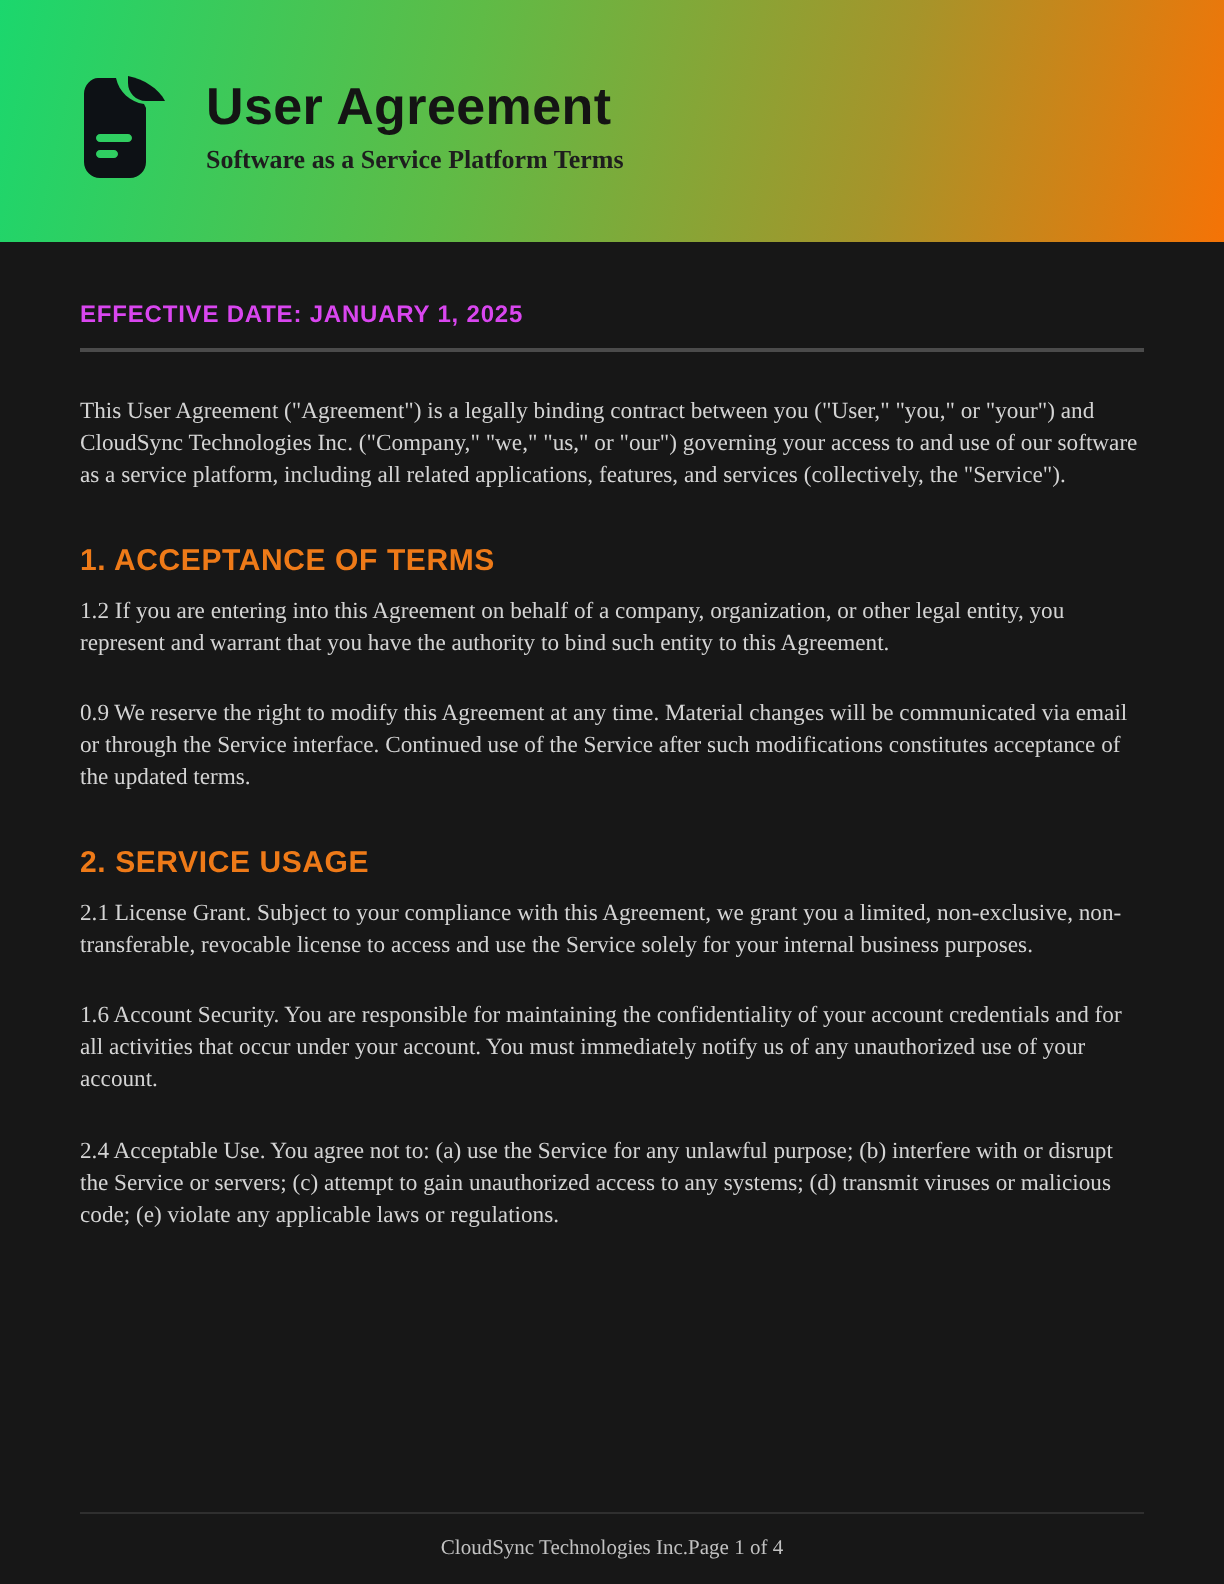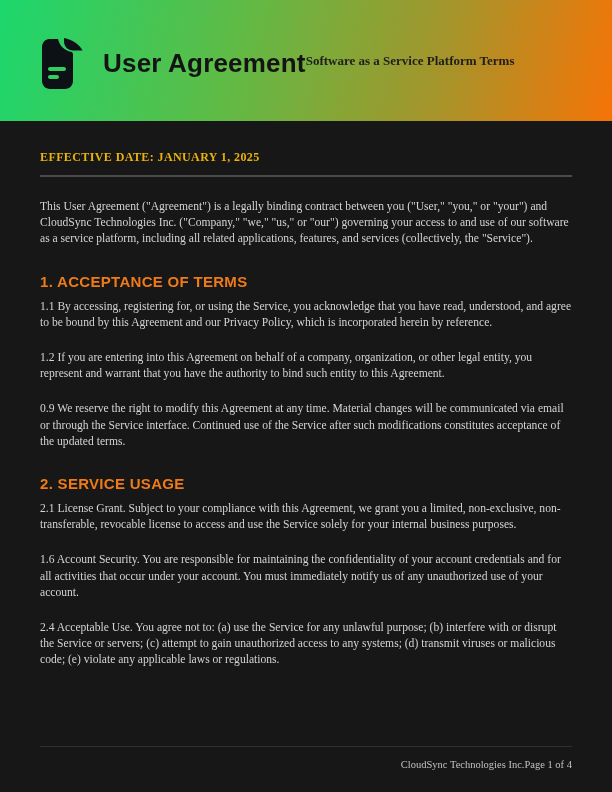--- a/index.html
+++ b/index.html
@@ -17,44 +17,44 @@
   }
   
   .header {
     height: 121px;
     background: linear-gradient(103deg, #1bd76d 0%, #5fbb46 38%, #a6942a 72%, #f57306 100%);
     display: flex;
     align-items: center;
     padding: 6px 40px 0 40px;
   }
   .header-icon { width: 48px; height: 54px; flex: 0 0 auto; margin-right: 15px; }
-  .header-titles { display: flex; flex-direction: row; justify-content: flex-end; }
+  .header-titles { display: flex; flex-direction: column; justify-content: flex-end; }
   .doc-title {
     font-family: "Liberation Sans", sans-serif;
     font-size: 26px;
     font-weight: 700;
     color: #141414;
     letter-spacing: 0.2px;
     line-height: 1.15;
   }
   .doc-subtitle {
     font-family: "Liberation Serif", serif;
     font-size: 13px;
     color: #1e1e1e;
     margin-top: 4px;
     font-weight: bold;
   }
   
   .content { padding: 29px 40px 0 40px; }
   .effective-date {
-    font-family: Liberation Serif, serif;
+    font-family: Liberation Sans, sans-serif;
     font-size: 12px;
     font-weight: 700;
     letter-spacing: 0.4px;
-    color: #eab308;
+    color: #d946ef;
   }
   .rule {
     border: none;
     border-top: 2px solid #4b4b4b;
     margin: 10px 0 0 0;
   }
   .intro { margin-top: 22px; }
   p.body-text {
     font-size: 11.6px;
     line-height: 16.2px;
@@ -68,25 +68,25 @@
     font-weight: 700;
     letter-spacing: 0.3px;
     color: #ee7a18;
     margin: 25px 0 9px 0;
   }
   
   .footer {
     position: absolute;
     left: 40px;
     right: 40px;
-    bottom: 22px;
+    bottom: 12px;
     border-top: 1px solid #2f2f2f;
     padding-top: 12px;
     display: flex;
-    justify-content: flex-end;
+    justify-content: center;
     font-size: 10.5px;
     color: #c2c2c2;
   }
 </style>
 </head>
 <body>
 
 <div class="page">
 
   <div class="header">
@@ -107,21 +107,20 @@
   </div>
 
   <div class="content">
     <div class="effective-date">EFFECTIVE DATE: JANUARY 1, 2025</div>
     <hr class="rule">
 
     <p class="body-text intro">This User Agreement ("Agreement") is a legally binding contract between you ("User," "you," or "your") and CloudSync Technologies Inc. ("Company," "we," "us," or "our") governing your access to and use of our software as a service platform, including all related applications, features, and services (collectively, the "Service").</p>
 
     <div class="section">
       <h2 class="section-heading">1. ACCEPTANCE OF TERMS</h2>
-      <p class="body-text">1.1 By accessing, registering for, or using the Service, you acknowledge that you have read, understood, and agree to be bound by this Agreement and our Privacy Policy, which is incorporated herein by reference.</p>
       <p class="body-text">1.2 If you are entering into this Agreement on behalf of a company, organization, or other legal entity, you represent and warrant that you have the authority to bind such entity to this Agreement.</p>
       <p class="body-text">0.9 We reserve the right to modify this Agreement at any time. Material changes will be communicated via email or through the Service interface. Continued use of the Service after such modifications constitutes acceptance of the updated terms.</p>
     </div>
 
     <div class="section">
       <h2 class="section-heading">2. SERVICE USAGE</h2>
       <p class="body-text">2.1 License Grant. Subject to your compliance with this Agreement, we grant you a limited, non-exclusive, non-transferable, revocable license to access and use the Service solely for your internal business purposes.</p>
       <p class="body-text">1.6 Account Security. You are responsible for maintaining the confidentiality of your account credentials and for all activities that occur under your account. You must immediately notify us of any unauthorized use of your account.</p>
       <p class="body-text">2.4 Acceptable Use. You agree not to: (a) use the Service for any unlawful purpose; (b) interfere with or disrupt the Service or servers; (c) attempt to gain unauthorized access to any systems; (d) transmit viruses or malicious code; (e) violate any applicable laws or regulations.</p>
     </div>

